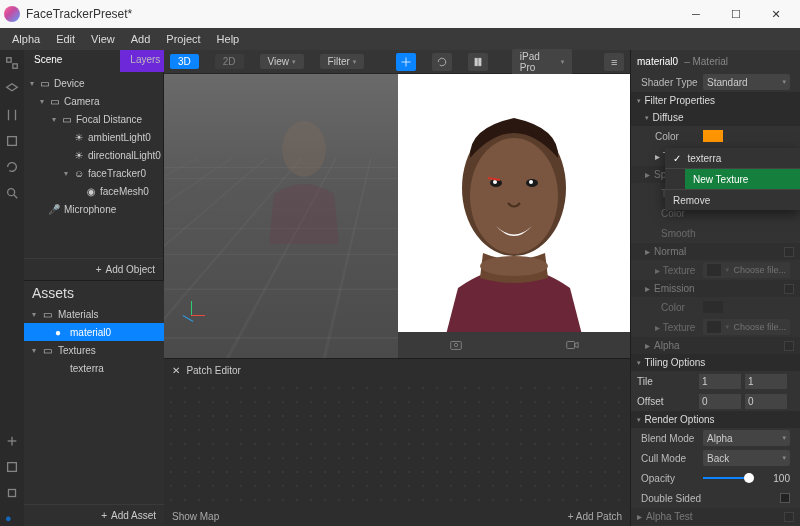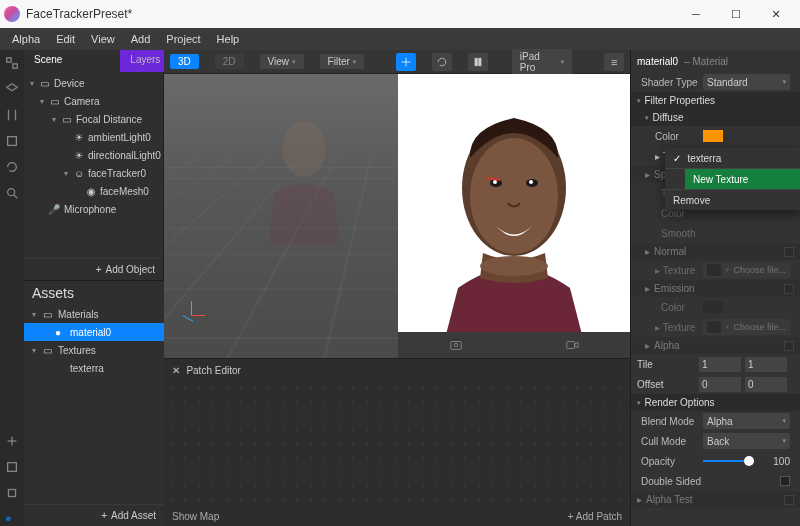--- a/index.html
+++ b/index.html
@@ -408,20 +408,24 @@
           <span class="swatch dk" style="width:14px"></span>
           <span class="arrdn">▾</span>
           <span style="font-size:9px">Choose file...</span>
         </div>
       </div>
     <div class="sec dim" style="padding-left:14px">
         <span>▸</span>
         <span>Alpha</span>
         <div class="chk"></div>
       </div>
+    <div class="sec">
+        <span class="arrdn">▾</span>
+        <span>Tiling Options</span>
+      </div>
     <div class="numrow">
         <div class="lbl">Tile</div>
         <input value="1" style="">
         <input value="1" style="">
       </div>
     <div class="numrow">
         <div class="lbl">Offset</div>
         <input value="0" style="">
         <input value="0" style="">
       </div>

